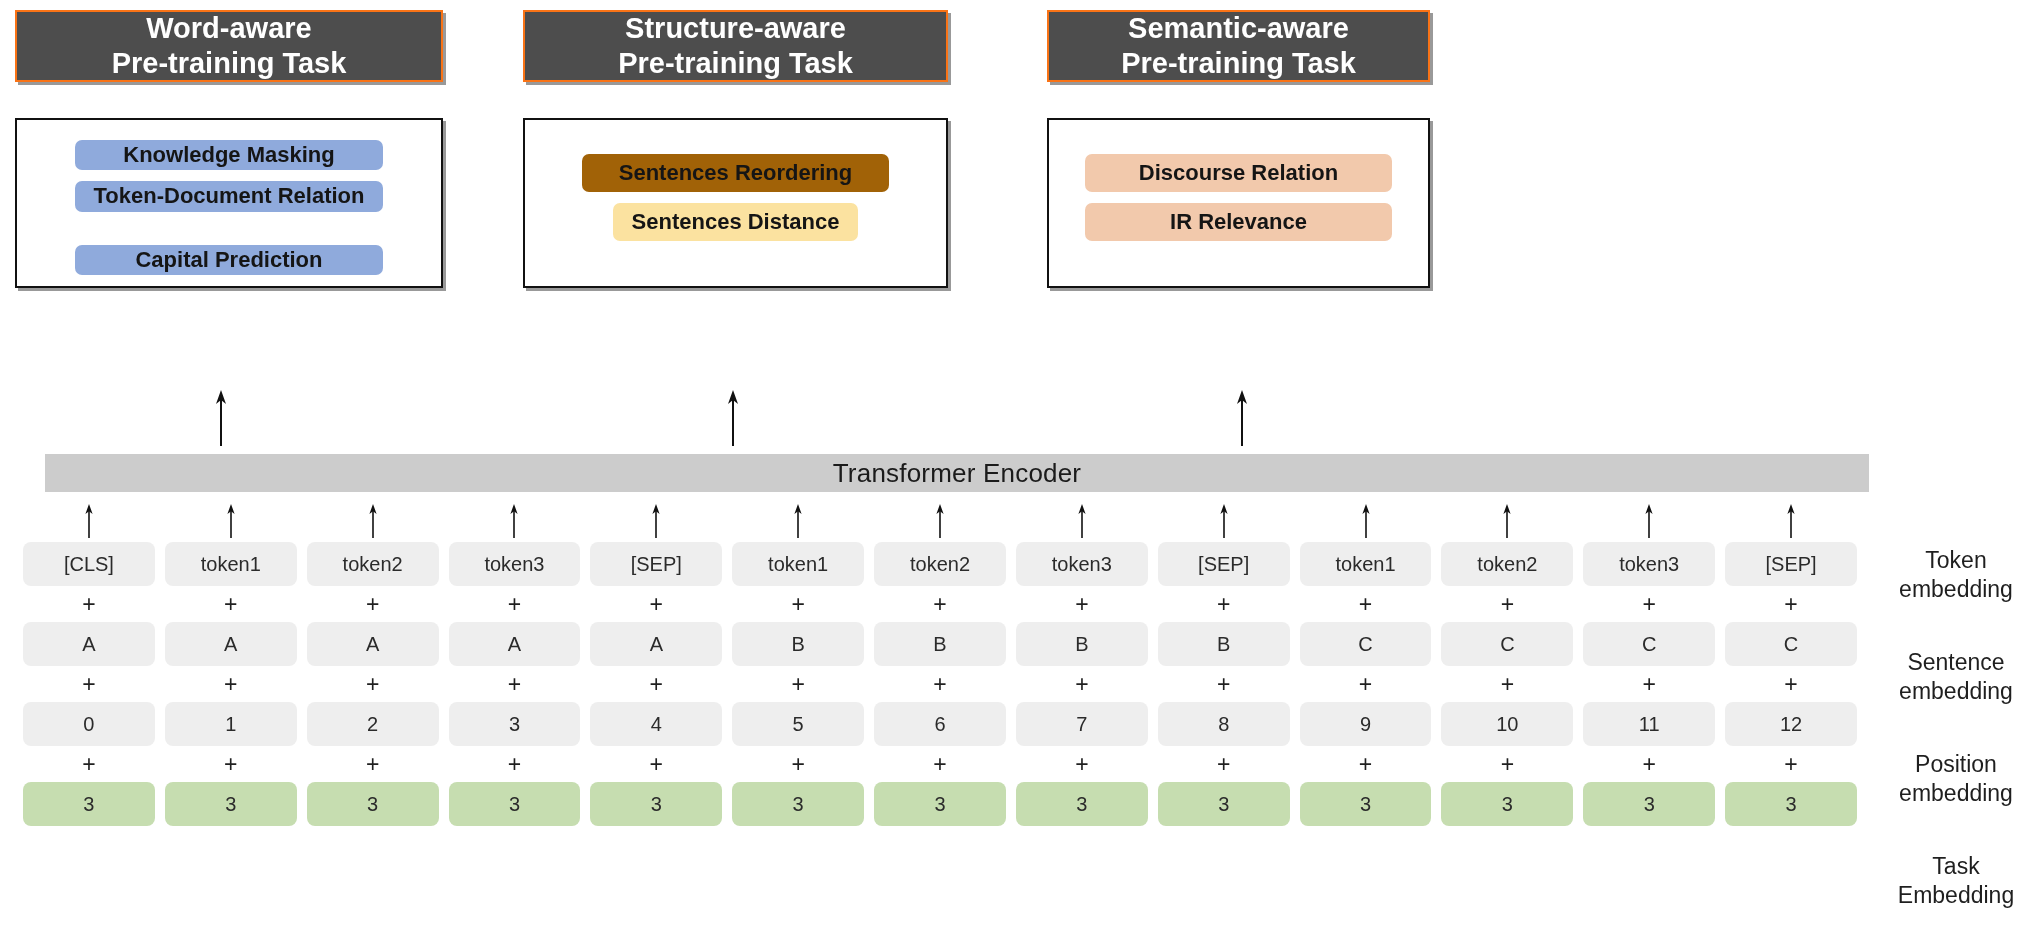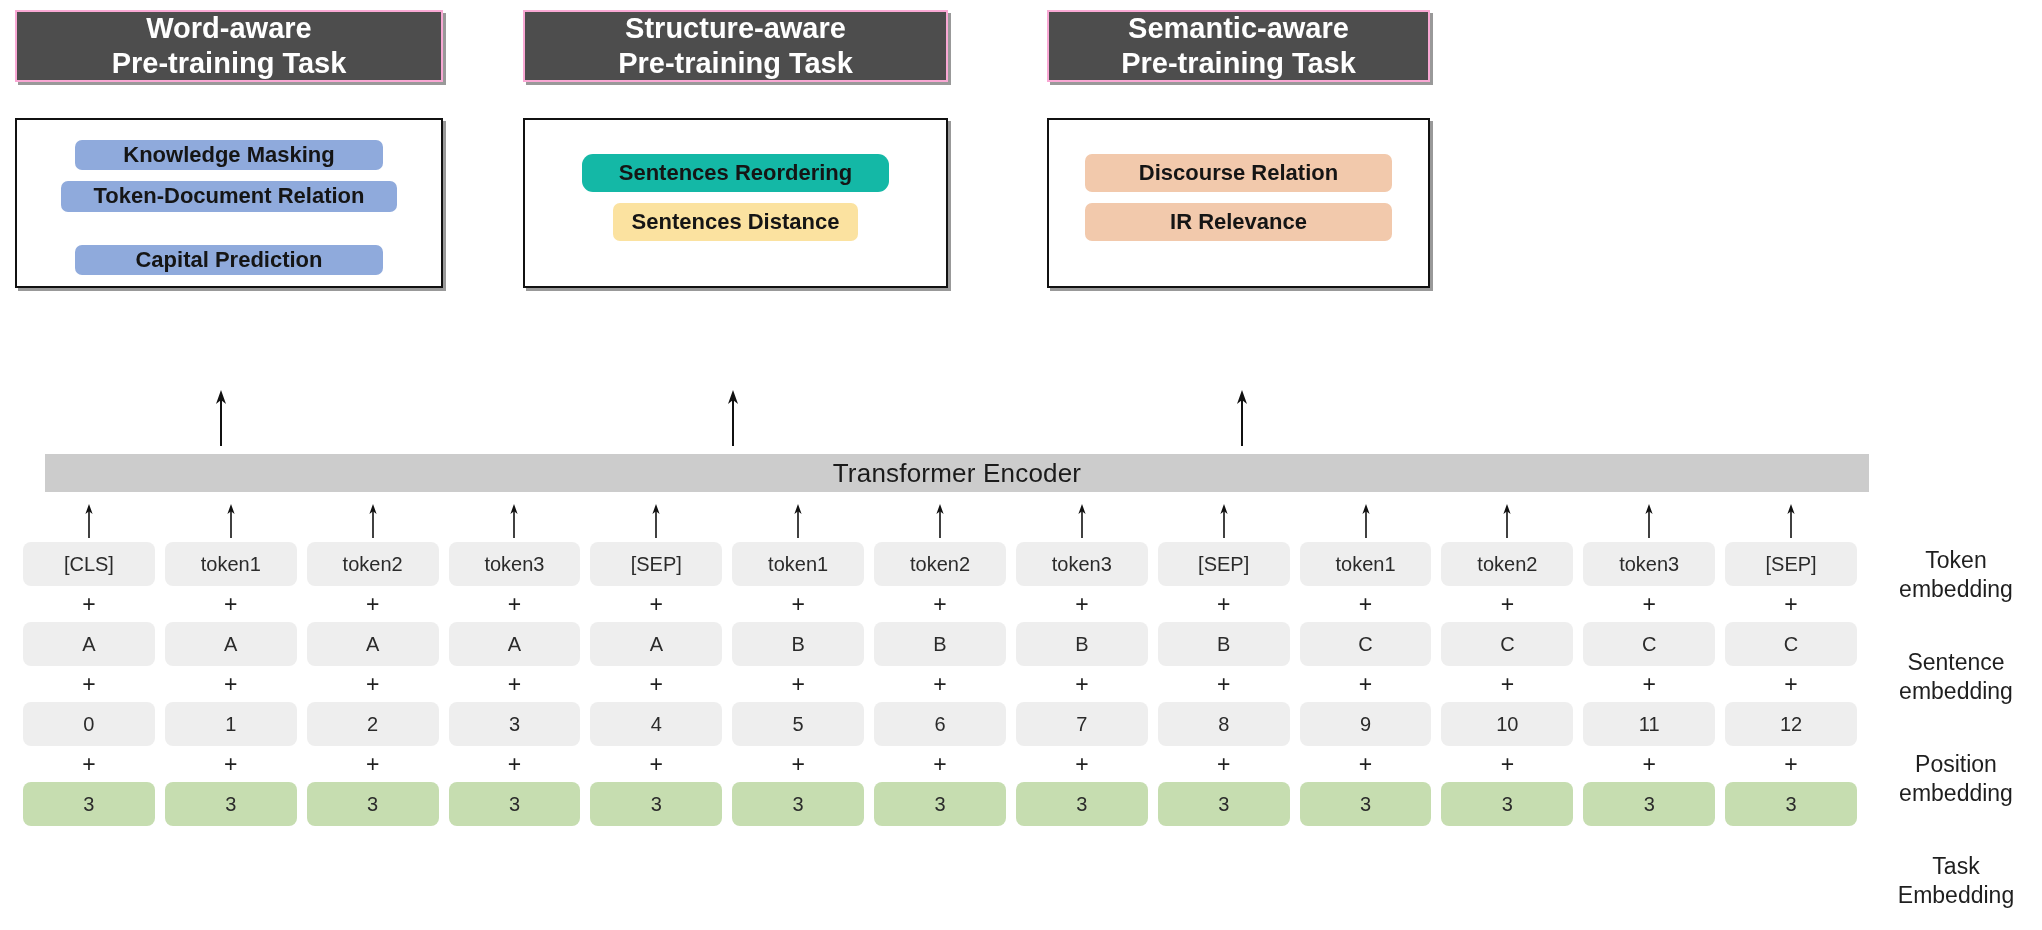--- a/index.html
+++ b/index.html
@@ -24,21 +24,21 @@
     width: 2042px;
     height: 380px;
   }
   .task-column {
     position: absolute;
     top: 10px;
   }
   .task-header {
     box-sizing: border-box;
     background: #4d4d4d;
-    border: 2px solid #f9a8d4;
+    border: 2px solid #f97316;
     color: #ffffff;
     font-size: 29px;
     font-weight: bold;
     line-height: 1.22;
     text-align: center;
     display: flex;
     flex-direction: column;
     align-items: center;
     justify-content: center;
     box-shadow: 3px 3px 0 rgba(0,0,0,0.40);
@@ -172,32 +172,32 @@
 
 <div id="task-columns">
 
   <div class="task-column" style="left:15px; width:428px;">
     <div class="task-header" style="width:428px;">
       <span class="line">Word-aware</span>
       <span class="line">Pre-training Task</span>
     </div>
     <div class="task-body" style="width:428px;">
       <div class="pill" style="width:308px; background:#8faadc;">Knowledge Masking</div>
-      <div class="pill" style="width:336px; background:#8faadc;">Token-Document Relation</div>
+      <div class="pill" style="width:308px; background:#8faadc;">Token-Document Relation</div>
       <div class="pill" style="width:308px; background:#8faadc;margin-top:22px;">Capital Prediction</div>
     </div>
   </div>
 
   <div class="task-column" style="left:523px; width:425px;">
     <div class="task-header" style="width:425px;">
       <span class="line">Structure-aware</span>
       <span class="line">Pre-training Task</span>
     </div>
     <div class="task-body center-items" style="width:425px;">
-      <div class="pill" style="width:307px; background:#14b8a6;border-radius:11px;">Sentences Reordering</div>
+      <div class="pill" style="width:307px; background:#a16207;">Sentences Reordering</div>
       <div class="pill" style="width:245px; background:#fbe2a0;">Sentences Distance</div>
     </div>
   </div>
 
   <div class="task-column" style="left:1047px; width:383px;">
     <div class="task-header" style="width:383px;">
       <span class="line">Semantic-aware</span>
       <span class="line">Pre-training Task</span>
     </div>
     <div class="task-body center-items" style="width:383px;">

